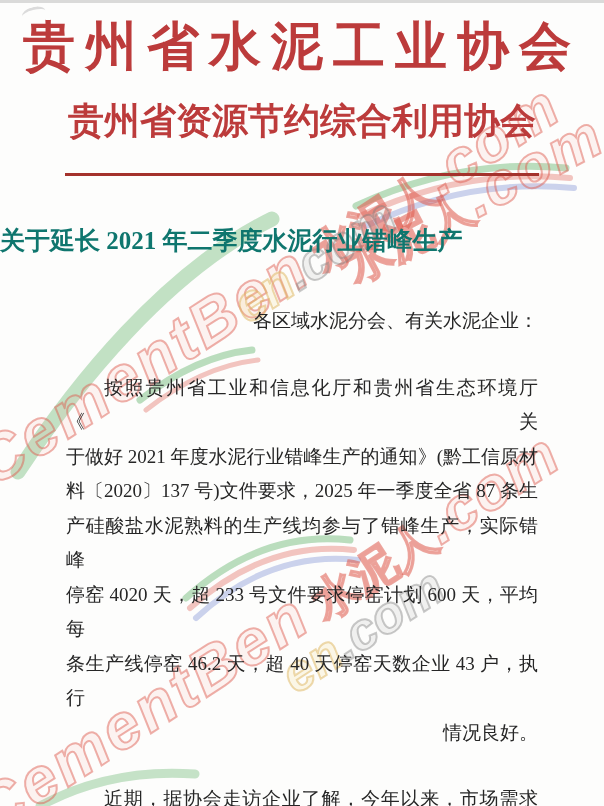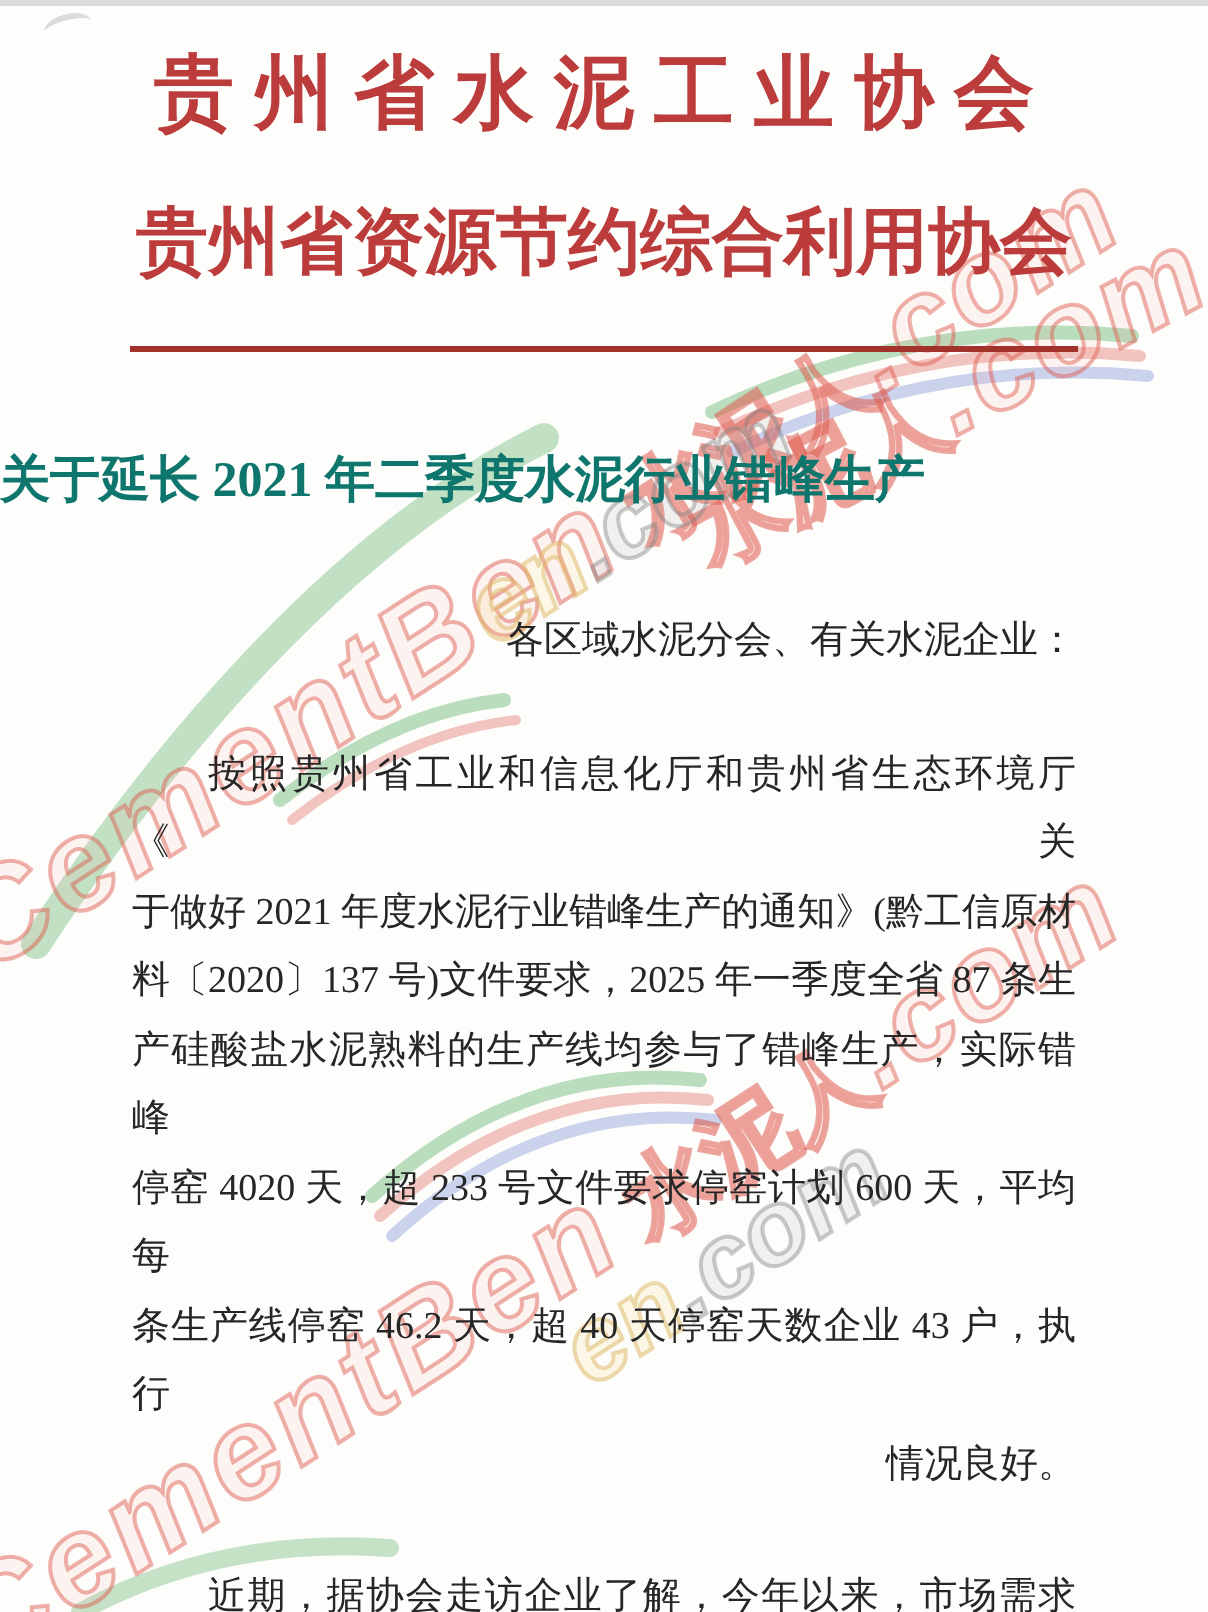--- a/index.html
+++ b/index.html
@@ -34,21 +34,21 @@
              font-family:"Liberation Serif","DejaVu Serif",serif; }
   .wm-com  { font-size:60px; letter-spacing:2px; }
   .wm-compA { left:238px; top:280px; transform:rotate(-33deg); }
   .wm-compB { left:286px; top:650px; transform:rotate(-33deg); }
   .wm-en   { font-size:52px; color:rgba(242,210,120,0.16); -webkit-text-stroke:2px rgba(222,182,96,0.5); }
   .wm-gray { font-size:52px; color:rgba(150,150,150,0.12); -webkit-text-stroke:2px rgba(128,128,128,0.42); }
 
   
   .header { position:relative; z-index:2; padding-top:22px; text-align:center;
             color:var(--header_red,#bc3b3b); font-weight:bold; }
-  .org1 { font-size:40px; line-height:50px; letter-spacing:10px; }
+  .org1 { font-size:52px; line-height:50px; letter-spacing:10px; }
   .org2 { font-size:36px; line-height:46px; margin-top:26px; letter-spacing:0; }
   .rule { position:relative; z-index:2; width:474px; height:3px; margin:29px auto 0;
           background:var(--rule_red,#a4322c); }
 
   
   .doc-title { position:relative; z-index:2; margin-top:46px; 
                color:#0f766e; font-weight:bold; font-size:25px; line-height:38px; }
 
   
   .bodytext { position:relative; z-index:2; margin:44px 66px 0 66px;

